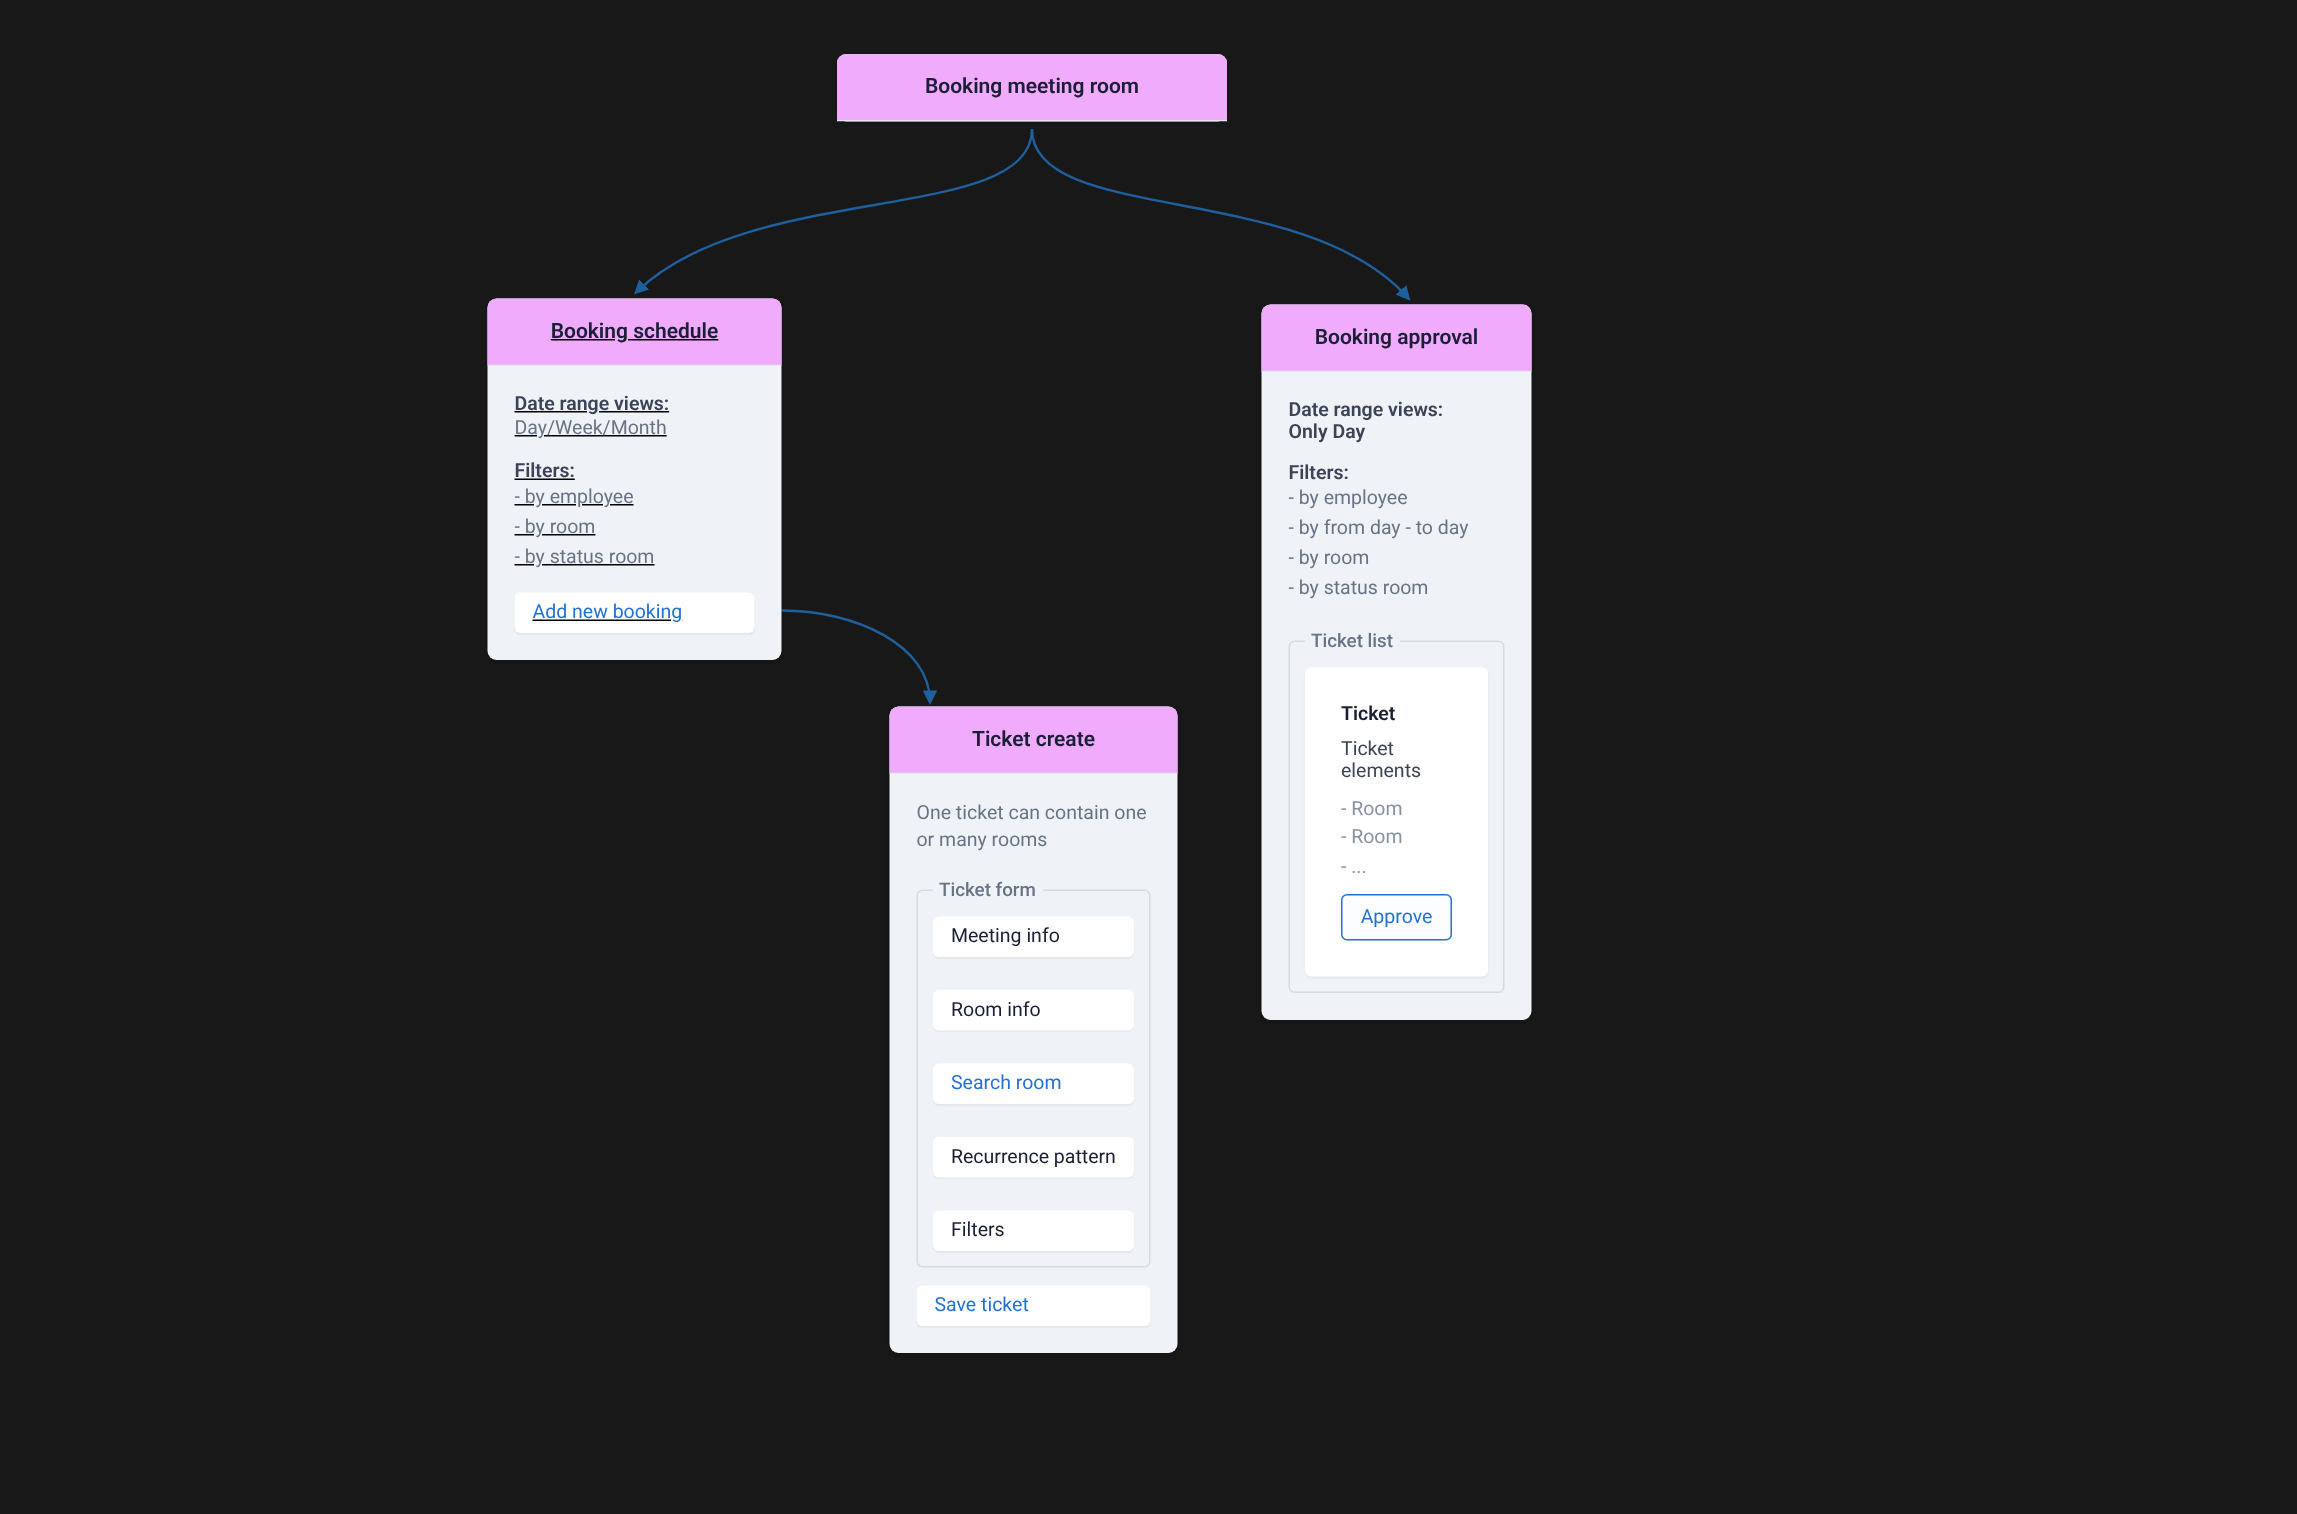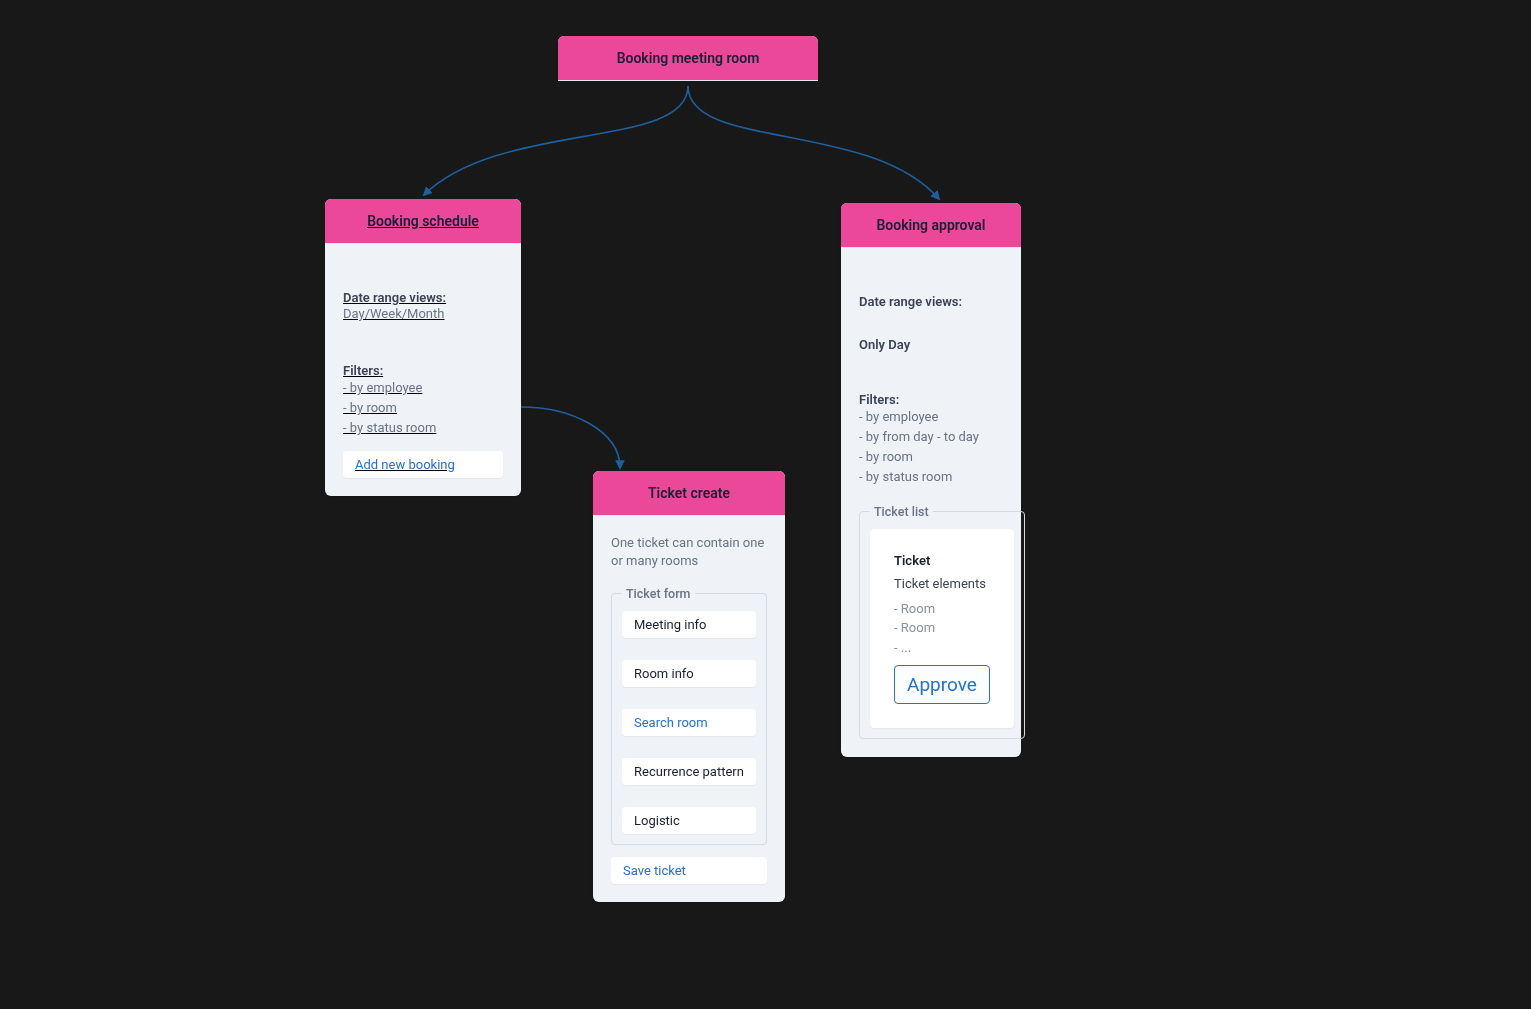--- a/index.html
+++ b/index.html
@@ -23,21 +23,21 @@
     height: 1009px;
     pointer-events: none;
   }
   .node {
     position: absolute;
     background: #eff3f7;
     border-radius: 6px;
     box-shadow: 0 1px 2px rgba(0,0,0,0.15);
   }
   .node-header {
-    background: #ec4899;
+    background: #f0abfc;
     border-top-left-radius: 6px;
     border-top-right-radius: 6px;
     border-bottom: 1px solid #e3e8ee;
     padding: 14px 18px;
     font-weight: 600;
     font-size: 14px;
     color: #1a1f36;
     text-align: center;
   }
   .node-simple {
@@ -48,21 +48,20 @@
     font-size: 13px;
     color: #4f566b;
     display: flex;
     flex-direction: column;
     gap: 12px;
   }
   .block-label {
     font-weight: 600;
     color: #3c4257;
     font-size: 13px;
-    margin-top: 28px;
   }
   .block-text {
     color: #697386;
     font-size: 13px;
     line-height: 1.4;
   }
   .list-item {
     color: #697386;
     font-size: 13px;
     line-height: 1.55;
@@ -122,21 +121,21 @@
     display: flex;
     flex-direction: column;
     gap: 22px;
   }
   .approve-btn {
     border: 1px solid #2271d6;
     color: #2271d6;
     background: #fbfdff;
     border-radius: 4px;
     padding: 7px 12px;
-    font-size: 19px;
+    font-size: 13px;
     text-align: center;
   }
 
   
   .root-node   { left: 558px; top: 36px;  width: 260px; }
   .sched-node  { left: 325px; top: 199px; width: 196px; text-decoration: underline; }
   .approv-node { left: 841px; top: 203px; width: 180px; }
   .ticket-node { left: 593px; top: 471px; width: 192px; }
 </style>
 </head>
@@ -217,20 +216,20 @@
     <div class="node-header">Ticket create</div>
     <div class="node-body">
       <div class="block-text">One ticket can contain one or many rooms</div>
       <fieldset class="group">
         <legend>Ticket form</legend>
         <div class="form-stack">
           <div class="btn-white text-dark">Meeting info</div>
           <div class="btn-white text-dark">Room info</div>
           <div class="btn-white link-blue">Search room</div>
           <div class="btn-white text-dark">Recurrence pattern</div>
-          <div class="btn-white text-dark">Logistic</div>
+          <div class="btn-white text-dark">Filters</div>
         </div>
       </fieldset>
       <div class="btn-white link-blue">Save ticket</div>
     </div>
   </div>
 
 </div>
 
 </body></html>

